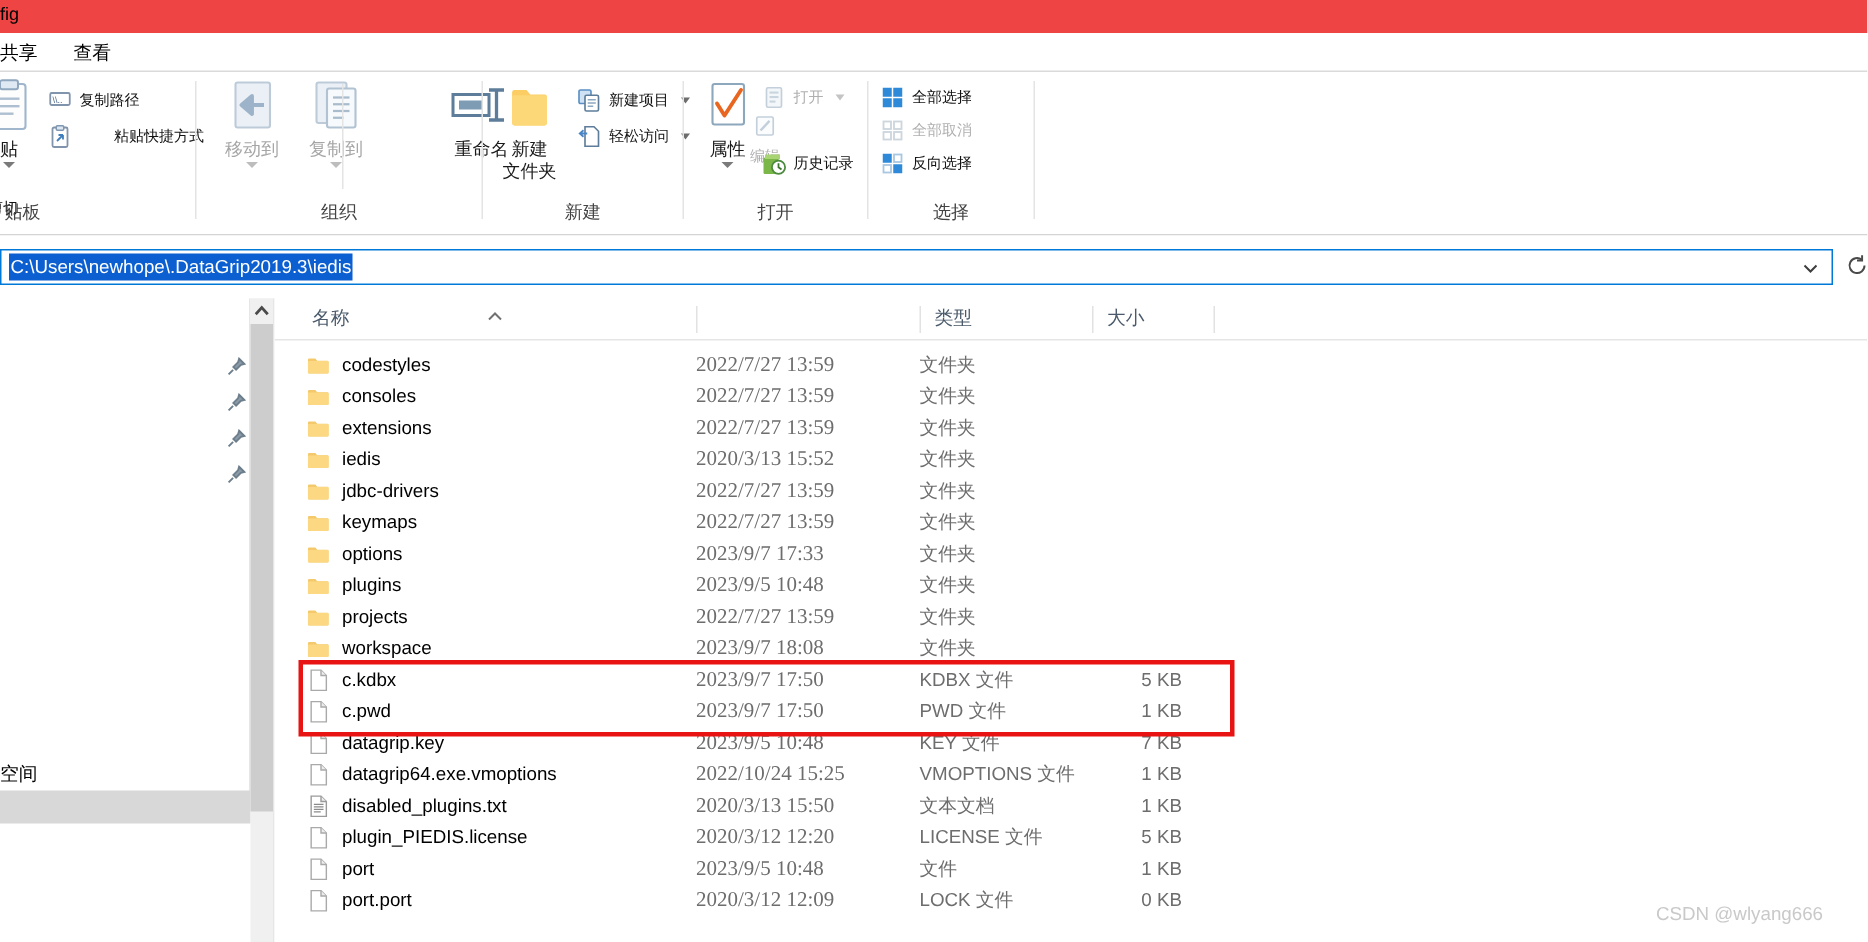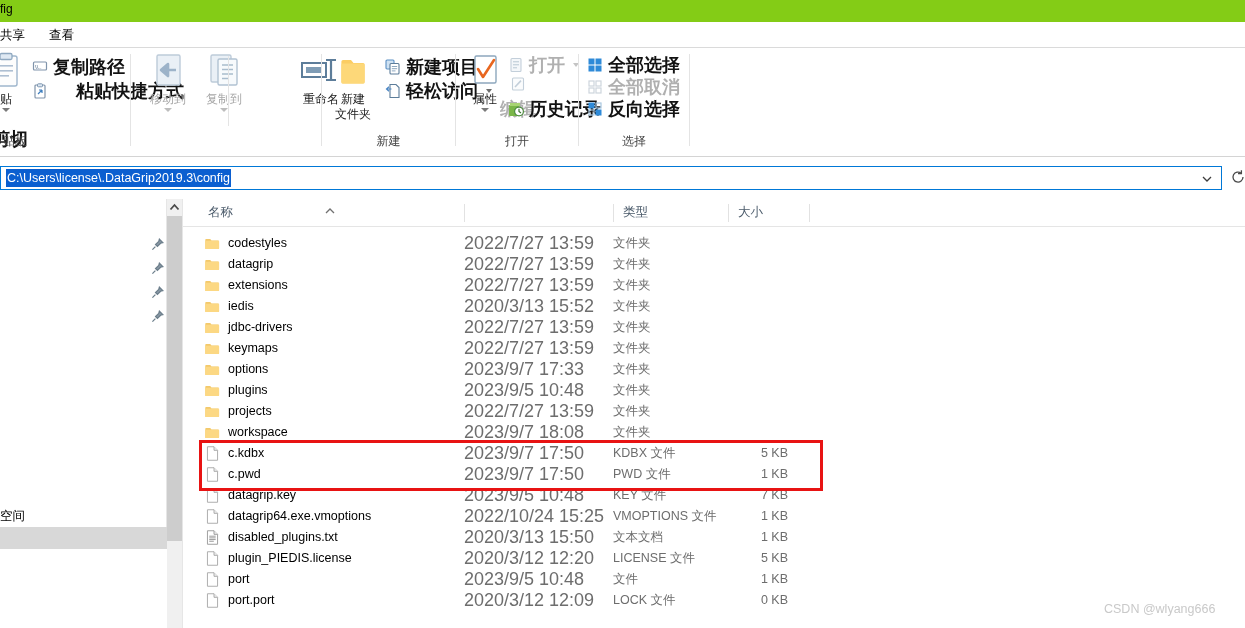--- a/index.html
+++ b/index.html
@@ -17,21 +17,21 @@
     color: #000000;
     position: relative;
     -webkit-font-smoothing: antialiased;
   }
 
   
   #title-strip {
     position: absolute;
     left: 0; top: 0;
     width: 1245px; height: 22px;
-    background: #84cc16;
+    background: #ef4444;
   }
   #window-title {
     position: absolute;
     left: 0; top: 2px;
     font-size: 12px;
     color: #000000;
     white-space: nowrap;
   }
 
   
@@ -115,21 +115,21 @@
   
   .smbtn {
     position: absolute;
     height: 22px;
     display: flex;
     align-items: center;
     gap: 5px;
     cursor: default;
     white-space: nowrap;
   }
-  .smbtn .sl { font-size: 18px; color: #121212; font-weight: bold; }
+  .smbtn .sl { font-size: 10px; color: #121212; }
   .smbtn.disabled .sl { color: #b0b0b0; }
   .smbtn .mini-caret {
     width: 0; height: 0;
     margin-left: 3px;
     border-left: 3.5px solid transparent;
     border-right: 3.5px solid transparent;
     border-top: 4px solid #6d6d6d;
   }
   .smbtn.disabled .mini-caret { border-top-color: #c4c4c4; }
 
@@ -280,23 +280,24 @@
   .ricon {
     position: absolute;
     left: 22px; top: 3px;
     width: 15px; height: 15px;
   }
   .rname-off { left: 45px; }
   .rdate {
     position: absolute;
     left: 281px; top: 0;
     height: 21px; line-height: 21px;
-    font-size: 18px;
+    font-size: 14px;
     color: #6d6d6d;
     white-space: nowrap;
+    font-family: Liberation Serif, serif;
   }
   .rtype {
     position: absolute;
     left: 430px; top: 0;
     height: 21px; line-height: 21px;
     font-size: 12.5px;
     color: #6d6d6d;
     white-space: nowrap;
   }
   .rsize {
@@ -418,20 +419,21 @@
     <div class="bigbtn" style="left:161px;">
       <span class="bi">
         <svg width="52" height="40" viewBox="0 0 52 40">
           <rect x="7" y="11" width="24" height="14" fill="#ffffff" stroke="#5d7d9a" stroke-width="2"></rect>
           <rect x="11" y="15" width="16" height="6" fill="#7f9cb5"></rect>
           <path d="M36 8 V28 M31 8 H41 M31 28 H41" stroke="#5d7d9a" stroke-width="2.2" fill="none"></path>
         </svg>
       </span>
       <span class="bl">重命名</span>
     </div>
+    <div class="rgroup-title">组织</div>
   </div>
   <div class="rgroup-sep" style="left:321px;"></div>
 
   <div class="rgroup" style="left:322px; width:133px;">
     <div class="bigbtn" style="left:2px;">
       <span class="bi">
         <svg width="44" height="40" viewBox="0 0 44 40">
           <path d="M12 8 h8 l2.5 3 H32 a1.6 1.6 0 0 1 1.6 1.6 V30 a1.6 1.6 0 0 1 -1.6 1.6 H12 a1.6 1.6 0 0 1 -1.6 -1.6 V9.6 A1.6 1.6 0 0 1 12 8z" fill="#fbcd63"></path>
           <path d="M12 11.5 h20.2 a1.4 1.4 0 0 1 1.4 1.4 V30 a1.6 1.6 0 0 1 -1.6 1.6 H12 a1.6 1.6 0 0 1 -1.6 -1.6 V12.9 a1.4 1.4 0 0 1 1.6 -1.4z" fill="#fdd879"></path>
         </svg>
@@ -551,21 +553,21 @@
       </span>
       <span class="sl">反向选择</span>
     </div>
     <div class="rgroup-title">选择</div>
   </div>
   <div class="rgroup-sep" style="left:689px;"></div>
 </div>
 
 <div id="addr-row">
   <div id="addr-box">
-    <div id="addr-text">C:\Users\license\.DataGrip2019.3\config</div>
+    <div id="addr-text">C:\Users\newhope\.DataGrip2019.3\iedis</div>
     <div id="addr-chevron">
       <svg width="12" height="12" viewBox="0 0 12 12">
         <path d="M2 4 L6 8 L10 4" stroke="#3d3d3d" stroke-width="1.3" fill="none"></path>
       </svg>
     </div>
   </div>
   <div id="refresh-btn">
     <svg width="16" height="16" viewBox="0 0 16 16">
       <path d="M13 8 A5 5 0 1 1 11.2 4.2" stroke="#4a4a4a" stroke-width="1.3" fill="none"></path>
       <path d="M11.4 1.2 V4.6 H8" stroke="#4a4a4a" stroke-width="1.3" fill="none"></path>
@@ -638,21 +640,21 @@
           </svg></span>
         <span class="rname rname-off">codestyles</span>
         <span class="rdate">2022/7/27 13:59</span>
         <span class="rtype">文件夹</span>
       </div>
       <div class="row" style="top: 55px;">
         <span class="ricon"><svg width="15" height="15" viewBox="0 0 16 16">
             <path d="M1.2 3.2 h4.4 l1.3 1.6 H14 a0.9 0.9 0 0 1 0.9 0.9 V13 a0.9 0.9 0 0 1 -0.9 0.9 H1.2 A0.9 0.9 0 0 1 0.3 13 V4.1 a0.9 0.9 0 0 1 0.9 -0.9z" fill="#f3c96b"></path>
             <path d="M1.2 5 h13.1 a0.8 0.8 0 0 1 0.8 0.8 V13 a0.9 0.9 0 0 1 -0.9 0.9 H1.2 A0.9 0.9 0 0 1 0.3 13 V5.8 A0.8 0.8 0 0 1 1.2 5z" fill="#fcd883"></path>
           </svg></span>
-        <span class="rname rname-off">datagrip</span>
+        <span class="rname rname-off">consoles</span>
         <span class="rdate">2022/7/27 13:59</span>
         <span class="rtype">文件夹</span>
       </div>
       <div class="row" style="top: 76px;">
         <span class="ricon"><svg width="15" height="15" viewBox="0 0 16 16">
             <path d="M1.2 3.2 h4.4 l1.3 1.6 H14 a0.9 0.9 0 0 1 0.9 0.9 V13 a0.9 0.9 0 0 1 -0.9 0.9 H1.2 A0.9 0.9 0 0 1 0.3 13 V4.1 a0.9 0.9 0 0 1 0.9 -0.9z" fill="#f3c96b"></path>
             <path d="M1.2 5 h13.1 a0.8 0.8 0 0 1 0.8 0.8 V13 a0.9 0.9 0 0 1 -0.9 0.9 H1.2 A0.9 0.9 0 0 1 0.3 13 V5.8 A0.8 0.8 0 0 1 1.2 5z" fill="#fcd883"></path>
           </svg></span>
         <span class="rname rname-off">extensions</span>
         <span class="rdate">2022/7/27 13:59</span>

